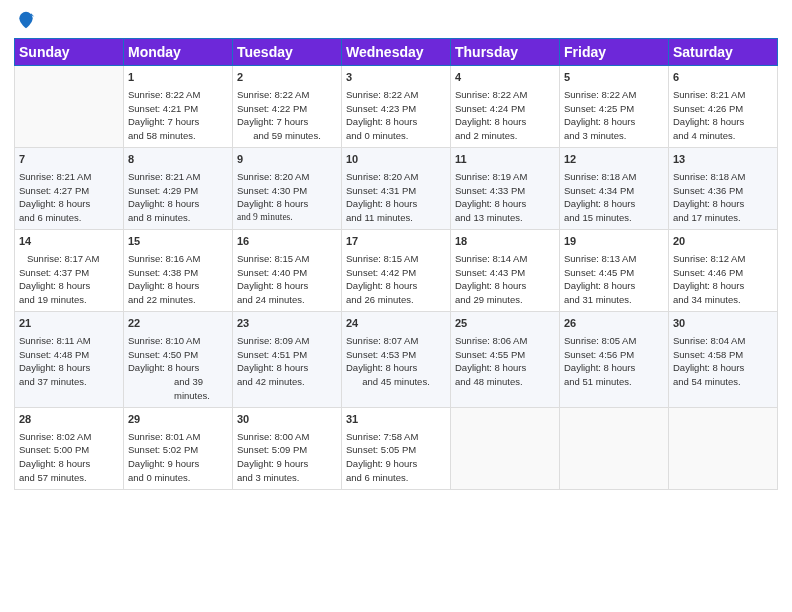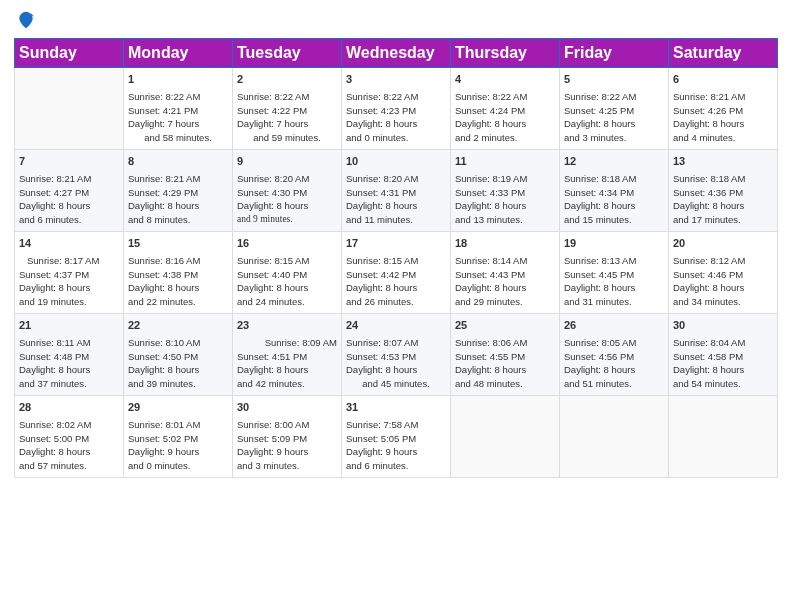--- a/index.html
+++ b/index.html
@@ -51,23 +51,23 @@
     .location-title {
       font-size: 14px;
       color: #555;
     }
     table {
       width: 100%;
       border-collapse: collapse;
       table-layout: fixed;
     }
     thead tr th {
-      background-color: #a21caf;
+      background-color: #6d28d9;
       color: #fff;
-      font-size: 16px;
+      font-size: 14px;
       font-weight: bold;
       padding: 5px 4px;
       text-align: left;
       border: 1px solid #1a6fc4;
     }
     tbody tr td {
       vertical-align: top;
       padding: 4px 4px;
       font-size: 9.5px;
       color: #333;
@@ -122,21 +122,21 @@
         </tr>
     </thead>
     <tbody id="calendar-body">
     <tr>
           <td class="empty-cell"></td>
           <td>
             <span class="day-num">1</span>
             <span style="display: block;">Sunrise: 8:22 AM</span>
             <span style="display: block;">Sunset: 4:21 PM</span>
             <span style="display: block;">Daylight: 7 hours</span>
-            <span style="display: block; text-align: center;">and 58 minutes.</span>
+            <span style="display: block;">and 58 minutes.</span>
           </td>
           <td>
             <span class="day-num">2</span>
             <span style="display: block;">Sunrise: 8:22 AM</span>
             <span style="display: block;">Sunset: 4:22 PM</span>
             <span style="display: block;">Daylight: 7 hours</span>
             <span style="display: block; text-align: center;">and 59 minutes.</span>
           </td>
           <td>
             <span class="day-num">3</span>
@@ -275,25 +275,25 @@
             <span style="display: block;">Sunrise: 8:11 AM</span>
             <span style="display: block;">Sunset: 4:48 PM</span>
             <span style="display: block;">Daylight: 8 hours</span>
             <span style="display: block;">and 37 minutes.</span>
           </td>
           <td>
             <span class="day-num">22</span>
             <span style="display: block;">Sunrise: 8:10 AM</span>
             <span style="display: block;">Sunset: 4:50 PM</span>
             <span style="display: block;">Daylight: 8 hours</span>
-            <span style="display: block;">and 39 minutes.</span>
+            <span style="display: block; margin-left: 46px;">and 39 minutes.</span>
           </td>
           <td>
             <span class="day-num">23</span>
-            <span style="display: block; text-align: right;">Sunrise: 8:09 AM</span>
+            <span style="display: block;">Sunrise: 8:09 AM</span>
             <span style="display: block;">Sunset: 4:51 PM</span>
             <span style="display: block;">Daylight: 8 hours</span>
             <span style="display: block;">and 42 minutes.</span>
           </td>
           <td>
             <span class="day-num">24</span>
             <span style="display: block;">Sunrise: 8:07 AM</span>
             <span style="display: block;">Sunset: 4:53 PM</span>
             <span style="display: block;">Daylight: 8 hours</span>
             <span style="display: block; text-align: center;">and 45 minutes.</span>

